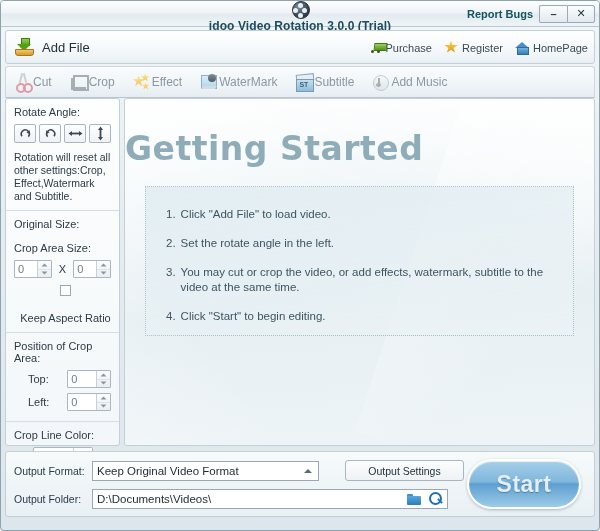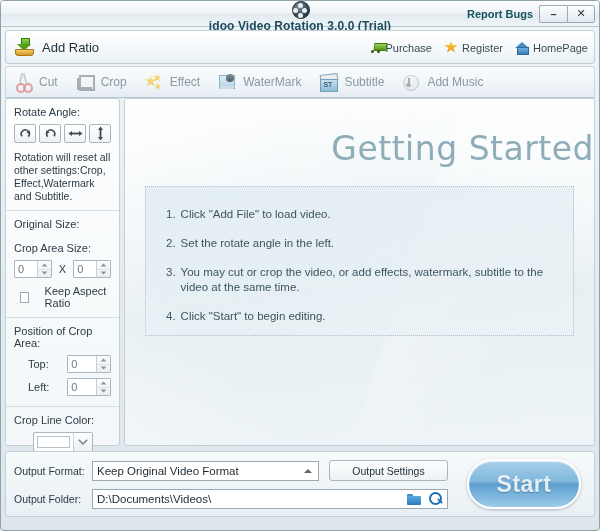--- a/index.html
+++ b/index.html
@@ -103,21 +103,21 @@
     background:linear-gradient(180deg,#6fb3e0,#3a7db3);border:1px solid #2e6b9c;}
 
   
   .toolbar{
     position:relative;height:30px;margin:2px 4px 0 4px;
     background:linear-gradient(180deg,#fafcfd 0%,#f0f5f8 55%,#e6edf2 100%);
     border:1px solid #ccd8df;border-bottom:1px solid #b7c6ce;border-radius:3px 3px 0 0;
     display:flex;align-items:center;
   }
   .tool{
-    display:flex;align-items:center;gap:6px;padding:0 10px 0 8px;height:28px;
+    display:flex;align-items:center;gap:0;padding:0 10px 0 8px;height:28px;
     color:#8a99a2;font-size:12px;cursor:default;
   }
   .tool .ti{width:19px;height:18px;position:relative;flex:0 0 auto;opacity:.85;}
   
   .ti-cut .b1,.ti-cut .b2{position:absolute;width:2px;height:10px;background:#c9c9cc;top:0;}
   .ti-cut .b1{left:6px;transform:rotate(14deg);}
   .ti-cut .b2{left:10px;transform:rotate(-14deg);}
   .ti-cut .r1,.ti-cut .r2{position:absolute;width:6px;height:6px;border:2px solid #e08c93;border-radius:50%;top:10px;}
   .ti-cut .r1{left:2px}.ti-cut .r2{left:9px}
   
@@ -174,21 +174,21 @@
   }
   .spin input{
     border:none;outline:none;width:100%;min-width:0;background:transparent;
     font-family:"Liberation Sans",sans-serif;font-size:11px;color:#6c7a83;padding:0 3px;
   }
   .spin .btns{width:13px;flex:0 0 auto;border-left:1px solid #c6d0d6;
     background:linear-gradient(180deg,#fbfcfd,#eaeff3);display:flex;flex-direction:column;}
   .spin .btns div{flex:1;display:flex;align-items:center;justify-content:center;cursor:pointer;}
   .spin .btns div:first-child{border-bottom:1px solid #dde4e9;}
   .x-sep{font-size:11px;color:#2c3b45;}
-  .chk-row{display:flex;align-items:center;gap:16px;margin:2px 0 8px 6px;}
+  .chk-row{display:flex;align-items:center;gap:16px;margin:2px 0 8px 6px;flex-direction:column;}
   .chk{width:11px;height:11px;box-sizing:border-box;border:1px solid #9aa8b1;background:#fff;cursor:pointer;}
   .chk-lbl{font-size:11px;color:#2c3b45;}
   .lab-row{display:flex;align-items:center;margin:5px 0 5px 0;}
   .lab-row .lk{width:44px;font-size:11px;color:#2c3b45;padding-left:14px;}
   .color-row{display:flex;justify-content:center;margin:6px 0 9px 0;}
   .colorsel{display:flex;height:20px;width:60px;box-sizing:border-box;
     border:1px solid #aab7c0;border-radius:2px;background:#fff;}
   .colorsel .sw{flex:1;margin:3px;border:1px solid #b6c0c7;background:#ffffff;}
   .colorsel .dd{width:18px;border-left:1px solid #c6d0d6;display:flex;align-items:center;justify-content:center;
     background:linear-gradient(180deg,#fbfcfd,#ecf1f4);cursor:pointer;}
@@ -213,22 +213,22 @@
     content:"";position:absolute;right:-60px;top:-40px;width:240px;height:420px;
     background:linear-gradient(115deg,rgba(255,255,255,.55),rgba(255,255,255,0) 60%);
     transform:rotate(18deg);pointer-events:none;
   }
   .main:after{
     content:"";position:absolute;left:-30px;bottom:-120px;width:300px;height:300px;
     background:linear-gradient(60deg,rgba(255,255,255,.5),rgba(255,255,255,0) 55%);
     transform:rotate(-12deg);pointer-events:none;
   }
   .gs-title{
-    position:relative;text-align:right;margin-top:30px;
-    font-size:33px;color:#8fadb8;font-weight:normal;letter-spacing:0.5px;
+    position:relative;text-align:left;margin-top:30px;
+    font-size:33px;color:#8fadb8;font-weight:bold;letter-spacing:0.5px;
     font-family:"DejaVu Sans",sans-serif;
   }
   .gs-box{
     position:relative;margin:18px 20px 0 20px;height:150px;box-sizing:border-box;
     border:1px dotted #a9c3ce;
     background:linear-gradient(170deg,rgba(224,236,241,.85),rgba(236,243,246,.7));
     padding:20px 14px 0 20px;
   }
   .gs-item{
     color:#3d5561;font-size:11.5px;line-height:15px;margin-bottom:14px;
@@ -262,21 +262,21 @@
   .f-row{display:flex;align-items:center;margin-bottom:8px;}
   .f-lab{width:78px;flex:0 0 auto;font-size:10.5px;color:#2c3b45;}
   .combo{
     position:relative;display:flex;align-items:center;
     width:227px;height:20px;box-sizing:border-box;
     border:1px solid #9aa8b1;background:#fff;
   }
   .combo .val{flex:1;padding-left:4px;font-size:11.5px;color:#1d2a33;white-space:nowrap;overflow:hidden;}
   .combo .arrow{width:20px;height:18px;display:flex;align-items:center;justify-content:center;cursor:pointer;}
   .outbtn{
-    margin-left:10px;width:119px;height:21px;box-sizing:border-box;
+    margin-left:26px;width:119px;height:21px;box-sizing:border-box;
     background:linear-gradient(180deg,#fcfdfd,#eef2f5);
     border:1px solid #a9b6bf;border-radius:3px;
     font-size:10.5px;color:#23323b;font-family:"Liberation Sans",sans-serif;cursor:pointer;
   }
   .pathbox{
     position:relative;display:flex;align-items:center;
     width:356px;height:20px;box-sizing:border-box;
     border:1px solid #9aa8b1;background:#fff;
   }
   .pathbox input{
@@ -326,21 +326,21 @@
     </div>
   </div>
 
   <div class="addbar">
     <div class="addfile">
       <div class="dl-icon">
         <div class="stem"></div>
           <div class="tip"></div>
           <div class="tray"></div>
       </div>
-      <div class="lbl">Add Ratio</div>
+      <div class="lbl">Add File</div>
     </div>
     <div class="topnav">
       <div class="item">
         <span class="ic-cart">
             <span class="body"></span>
             <span class="w1"></span>
             <span class="w2"></span>
           </span>
         <span>Purchase</span>
       </div>

